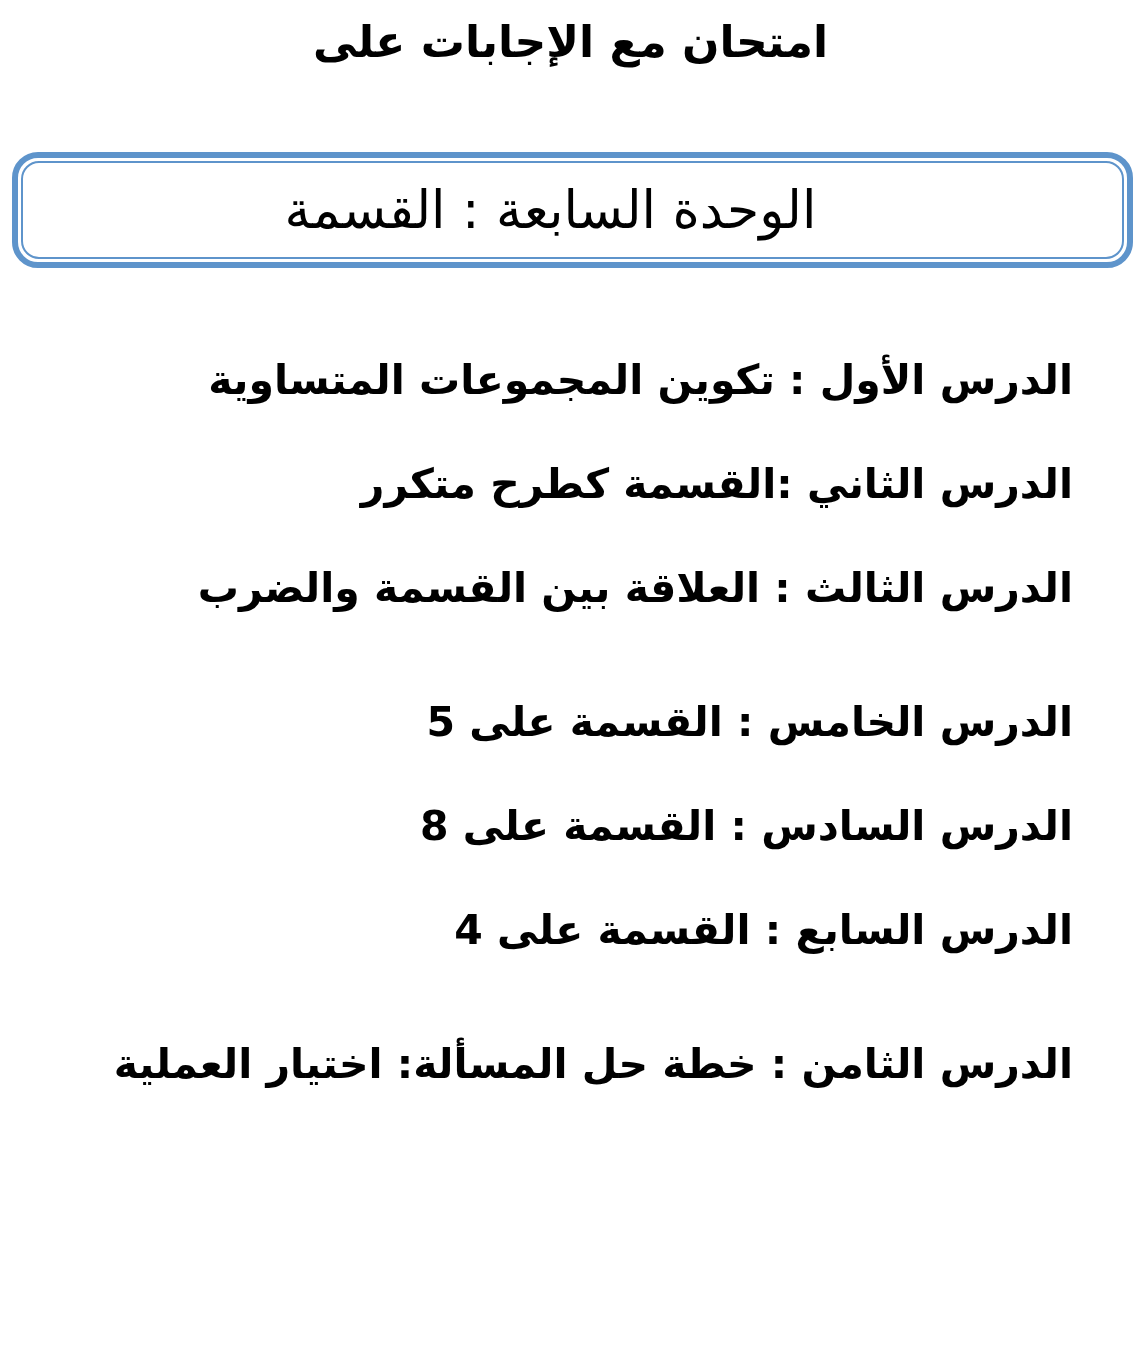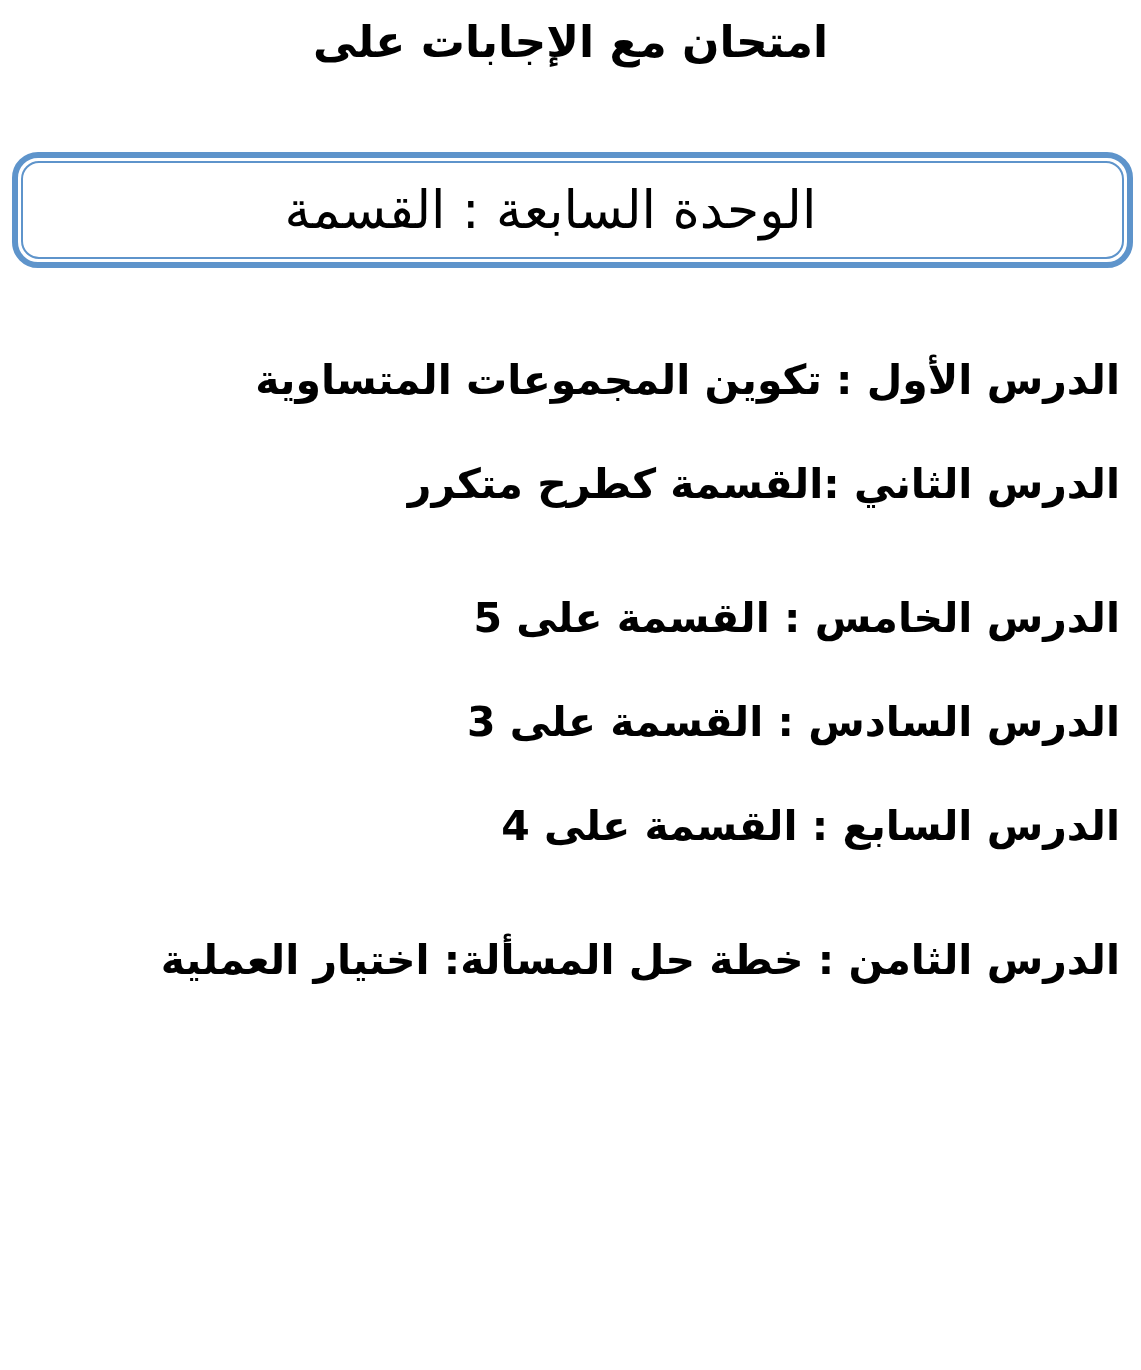--- a/index.html
+++ b/index.html
@@ -47,21 +47,21 @@
   }
   .unit-box-title {
     font-size: 52px;
     font-weight: normal;
     white-space: nowrap;
     transform: translateX(-22px); 
     direction: rtl;
   }
   .lessons {
     margin-top: 60px;
-    padding-right: 21px;
+    padding-right: 68px;
     direction: rtl;
   }
   .lesson-group { margin: 0; }
   .lesson-group + .lesson-group { margin-top: 30px; }
   .lesson-line {
     font-size: 41px;
     font-weight: bold;
     line-height: 104px;
     white-space: nowrap;
     direction: rtl;
@@ -78,25 +78,26 @@
     <div class="unit-box-inner">
       <span class="unit-box-title">الوحدة السابعة : القسمة</span>
     </div>
   </div>
 
   <div class="lessons">
 
     <div class="lesson-group">
       <div class="lesson-line">الدرس الأول : تكوين المجموعات المتساوية</div>
       <div class="lesson-line">الدرس الثاني :القسمة كطرح متكرر</div>
+      <div class="lesson-line">الدرس الثالث : العلاقة بين القسمة والضرب</div>
     </div>
 
     <div class="lesson-group">
       <div class="lesson-line">الدرس الخامس : القسمة على 5</div>
-      <div class="lesson-line">الدرس السادس : القسمة على 3</div>
+      <div class="lesson-line">الدرس السادس : القسمة على 8</div>
       <div class="lesson-line">الدرس السابع : القسمة على 4</div>
     </div>
 
     <div class="lesson-group">
       <div class="lesson-line">الدرس الثامن : خطة حل المسألة: اختيار العملية</div>
     </div>
 
   </div>
 
 </div>

